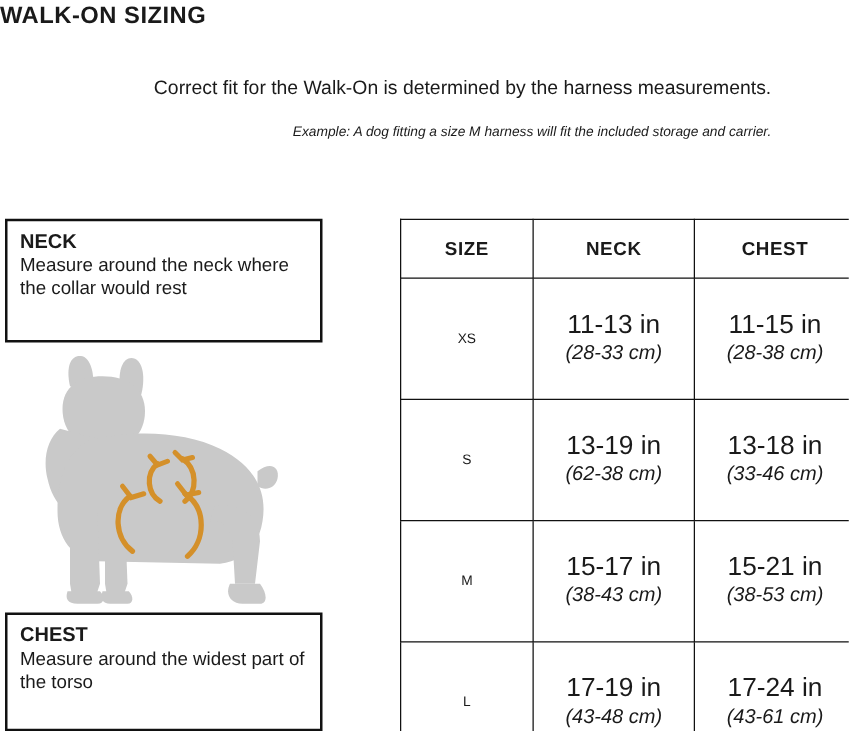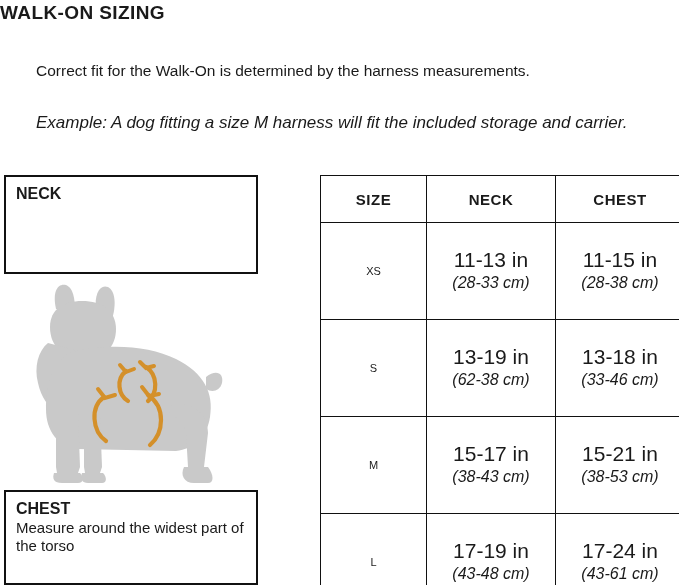--- a/index.html
+++ b/index.html
@@ -27,29 +27,28 @@
     width: 679px;
     text-align: left;
     font-size: 19px;
     font-weight: bold;
     letter-spacing: 0.4px;
   }
   .intro-line {
     position: absolute;
     left: 0;
     width: 617px;
-    text-align: left;
+    text-align: right;
     font-size: 15.5px;
-    margin-left: 36px;
   }
   .intro-1 { top: 62px; }
   .intro-2 {
-    top: 113px;
+    top: 100px;
     font-style: italic;
-    font-size: 17px;
+    font-size: 11px;
   }
 
   
   .info-box {
     position: absolute;
     left: 4px;
     border: 2px solid #111111;
     box-sizing: border-box;
     padding: 8px 10px 10px 10px;
   }
@@ -127,20 +126,21 @@
 
 <div class="page">
 
   <div class="title">WALK-ON SIZING</div>
 
   <div class="intro-line intro-1">Correct fit for the Walk-On is determined by the harness measurements.</div>
   <div class="intro-line intro-2">Example: A dog fitting a size M harness will fit the included storage and carrier.</div>
 
   <div class="info-box neck-box">
     <div class="box-title">NECK</div>
+    <div class="box-text">Measure around the neck where the collar would rest</div>
   </div>
 
   <div class="dog-wrap">
     <svg width="250" height="205" viewBox="0 0 250 205" xmlns="http://www.w3.org/2000/svg">
       <g fill="#c9c9c9">
 
         <path d="M48 28 C44 10, 50 2, 58 4 C66 7, 68 22, 66 34 Z"></path>
         <path d="M88 30 C86 12, 92 3, 100 6 C108 10, 108 26, 104 38 Z"></path>
 
         <path d="M42 46 C42 28, 56 20, 74 20 C94 20, 108 30, 108 48 C108 66, 96 78, 76 78 C56 78, 42 66, 42 46 Z"></path>

